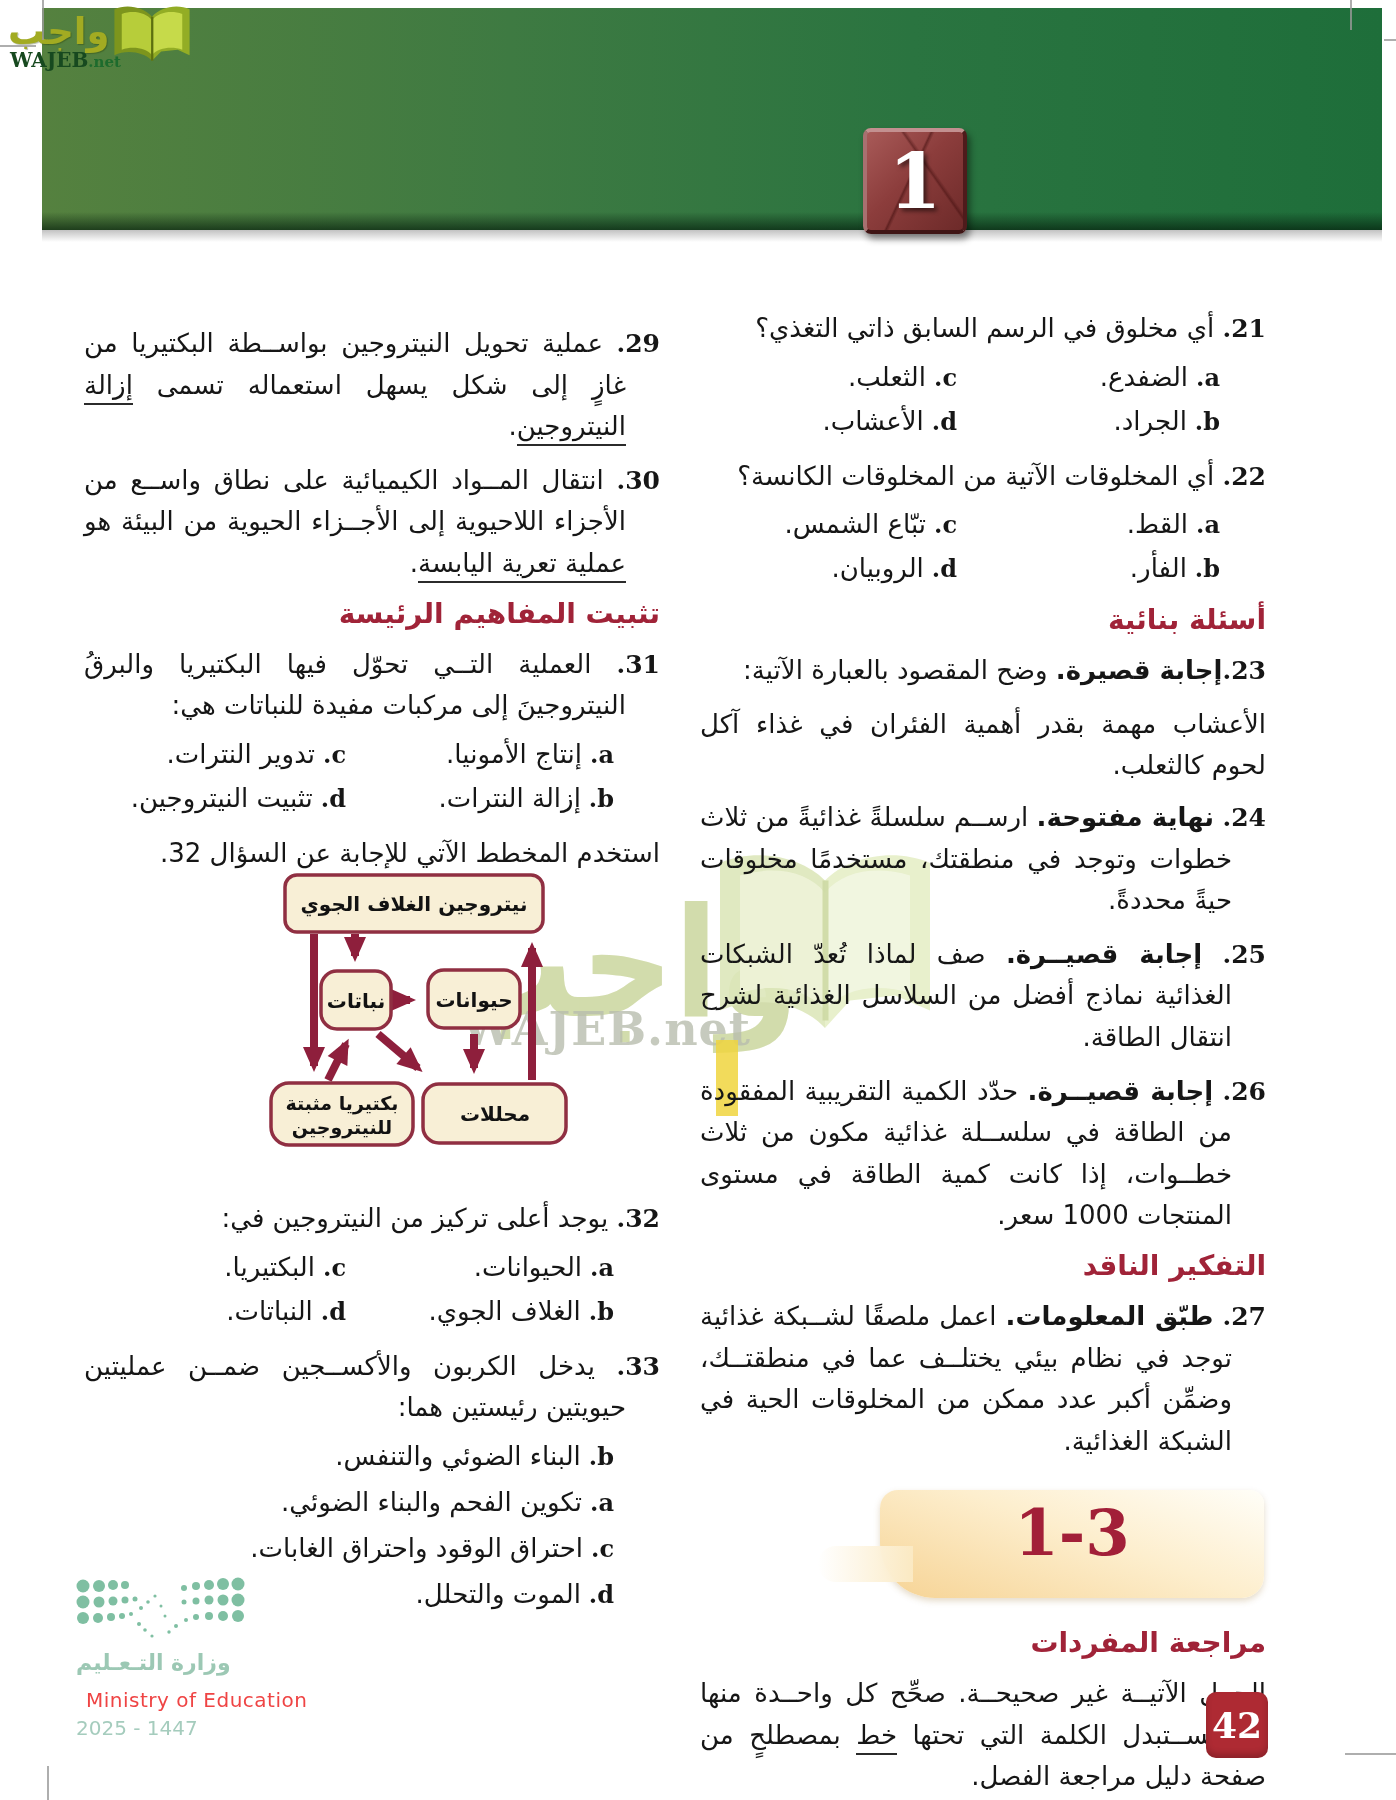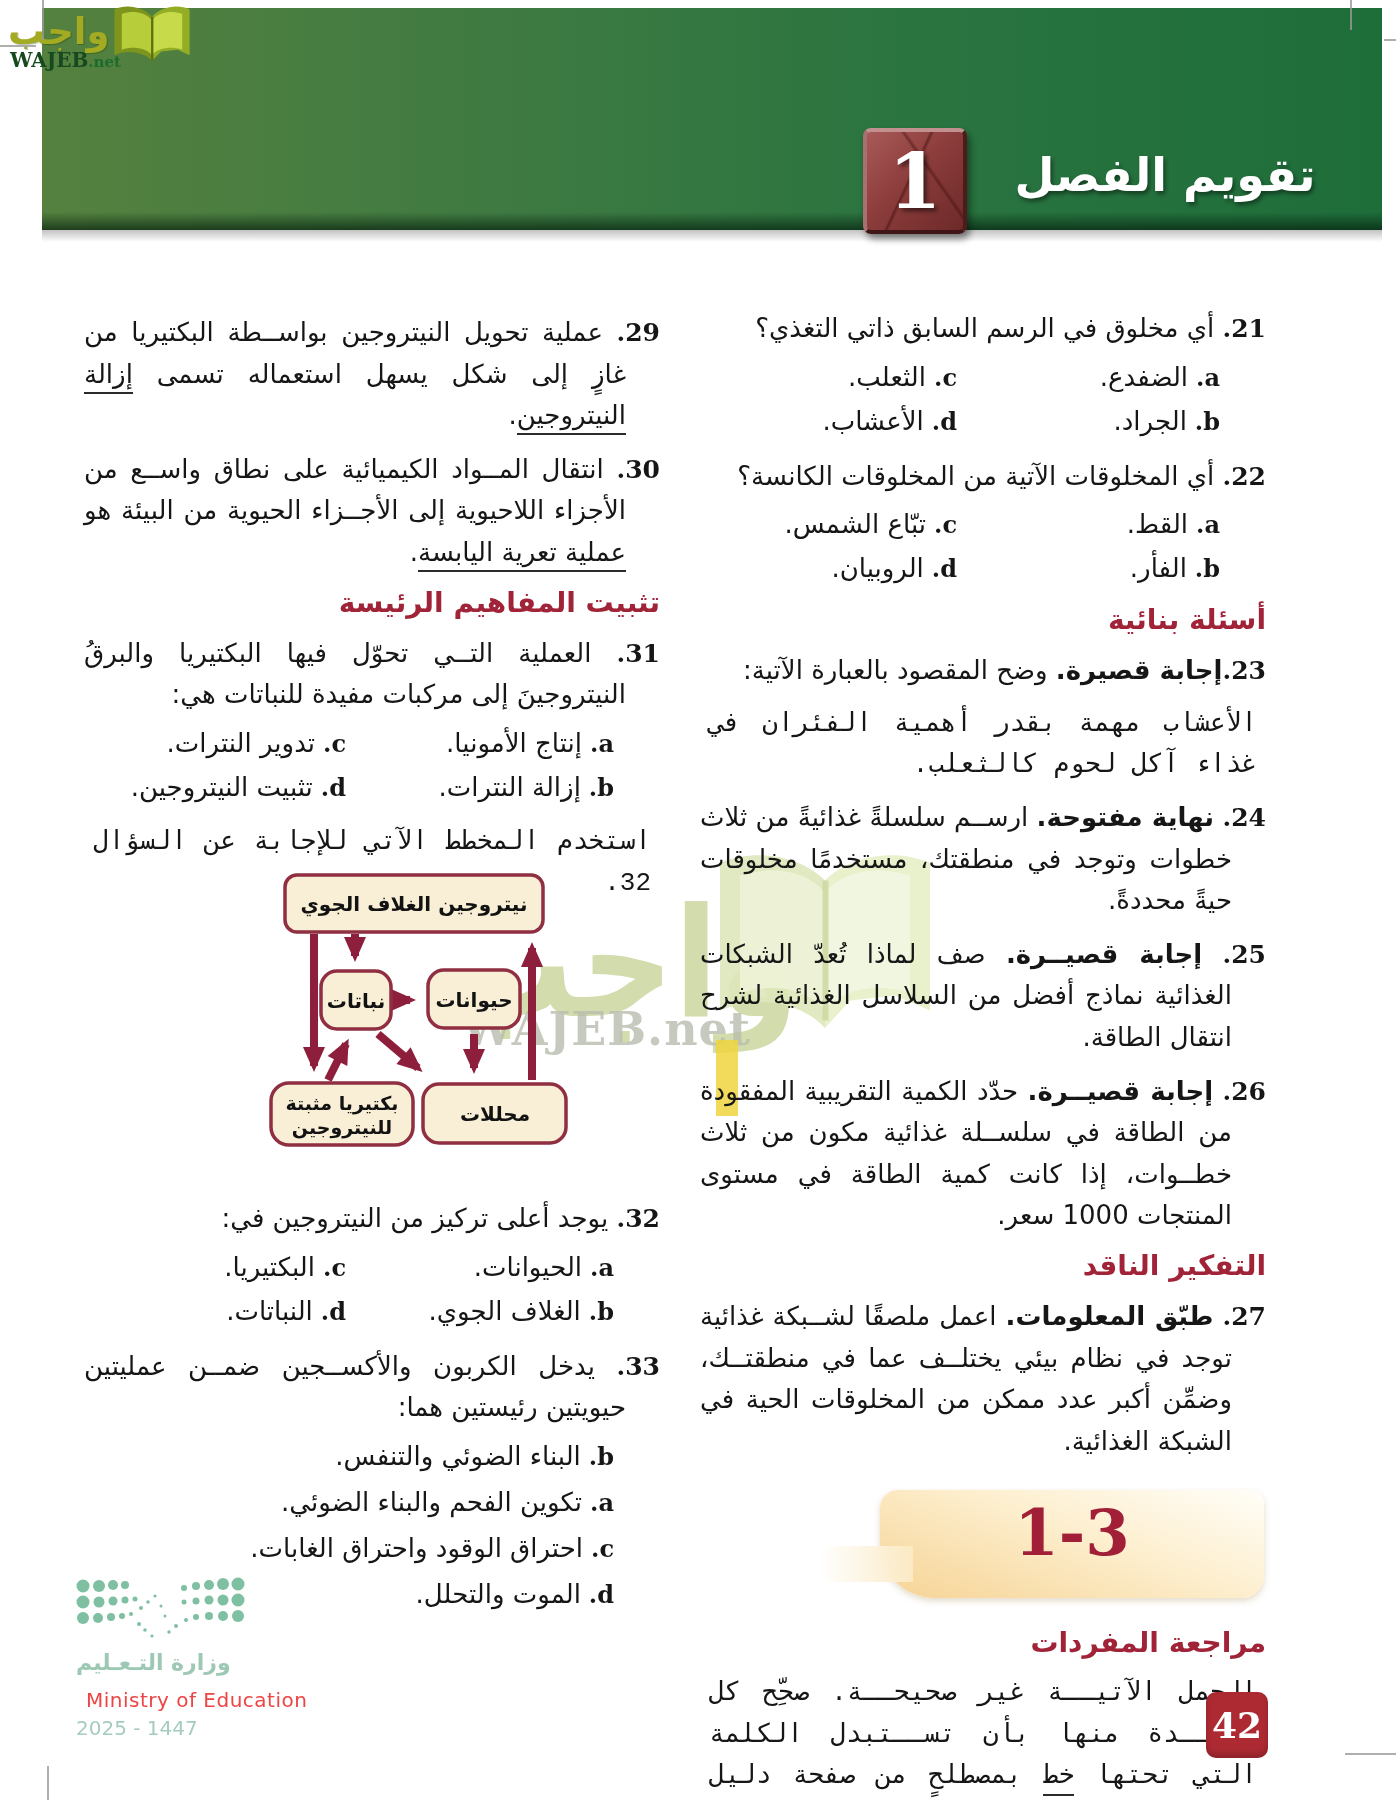--- a/index.html
+++ b/index.html
@@ -34,27 +34,27 @@
   .site-logo .ar{position:absolute;left:2px;top:8px;width:96px;text-align:center;
         font-size:37px;font-weight:700;color:#a2ab22;text-shadow:1px 1px 1px rgba(40,60,0,.35);}
   .site-logo .en{position:absolute;left:4px;top:46px;white-space:nowrap;
         font-family:"DejaVu Serif",serif;font-weight:700;font-size:20px;color:#17491f;}
   .site-logo .en small{font-size:15px;color:#1d6b2d;}
   .logo-book{position:absolute;left:100px;top:0px;}
 
   
   .col{position:absolute;direction:rtl;z-index:3;color:#161616;}
   .right-col{left:700px;top:308px;width:566px;}
-  .left-col-a{left:84px;top:312px;width:576px;}
+  .left-col-a{left:84px;top:323px;width:576px;}
   .left-col-b{left:84px;top:1198px;width:576px;}
   .q{font-size:26px;line-height:1.6;margin:0 0 12px;padding-right:34px;text-indent:-34px;
      text-align:justify;text-align-last:right;}
   .qn{font-family:"DejaVu Serif",serif;font-weight:700;font-size:25px;}
   .ql{font-weight:700;}
-  .stmt{padding-right:0;text-indent:0;margin:0 9px 10px;font-family:Liberation Mono, monospace;}
+  .stmt{padding-right:0;text-indent:0;margin:0 0 10px;}
   .opts{display:grid;grid-template-columns:1fr 1fr;gap:14px 6px;padding-right:46px;
         margin:4px 0 20px;font-size:26px;}
   .opts.single{grid-template-columns:1fr;gap:16px;}
   .ol{font-family:"DejaVu Serif",serif;font-weight:700;font-size:24px;margin-left:8px;}
   .mh{font-size:28px;font-weight:700;color:#a02338;margin:10px 0 14px;}
   .u{border-bottom:2px solid #2b2b2b;padding-bottom:3px;}
 
   
   .sec-badge{position:relative;width:384px;height:108px;margin:28px 2px 28px auto;
         background:linear-gradient(200deg,#fffef8 0%,#fdeecd 45%,#f6d394 100%);
@@ -96,21 +96,20 @@
 
   <div class="crop" style="left:42px;top:0;width:2px;height:40px;"></div>
   <div class="crop" style="left:0;top:45px;width:36px;height:2px;"></div>
   <div class="crop" style="left:1350px;top:0;width:2px;height:30px;"></div>
   <div class="crop" style="left:1384px;top:39px;width:12px;height:2px;"></div>
   <div class="crop" style="left:1345px;top:1753px;width:51px;height:2px;"></div>
   <div class="crop" style="left:47px;top:1766px;width:2px;height:34px;"></div>
 
   <div class="band"></div>
   <div class="band-shadow"></div>
-  <div class="band-title">تقويم الفصل</div>
   <div class="chapter-cube">
     <span>1</span>
   </div>
 
   <div class="site-logo">
     <div class="ar">واجب</div>
     <div class="en"><span>WAJEB</span><small>.net</small></div>
     <svg class="logo-book" width="92" height="66" viewBox="0 0 100 72">
       <path d="M50,16 C40,5 22,2 9,8 L9,58 C22,52 40,54 50,64 Z" fill="#7d951d"></path>
       <path d="M50,16 C60,5 78,2 91,8 L91,58 78,52 60,54 50,64 Z" fill="#93ad25"></path>

